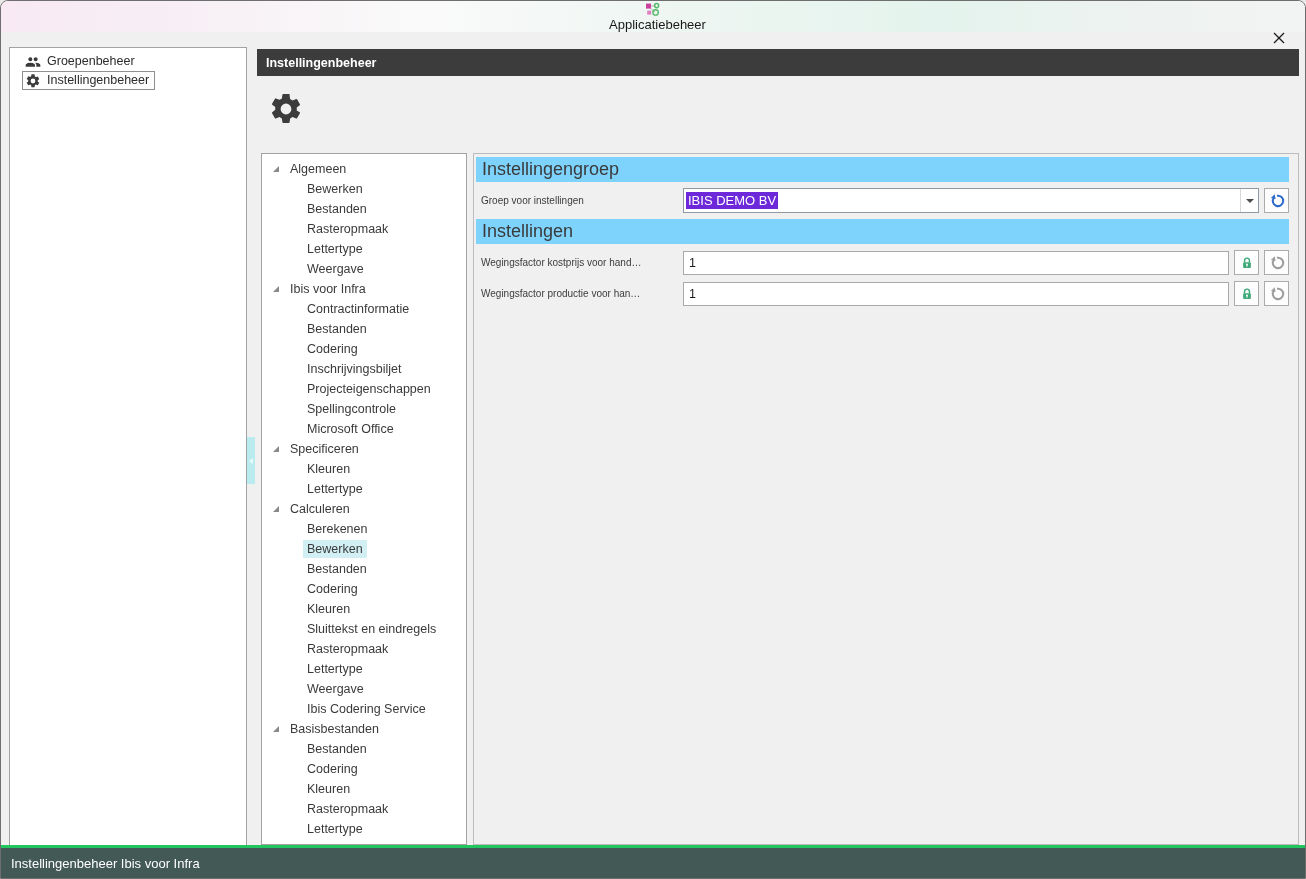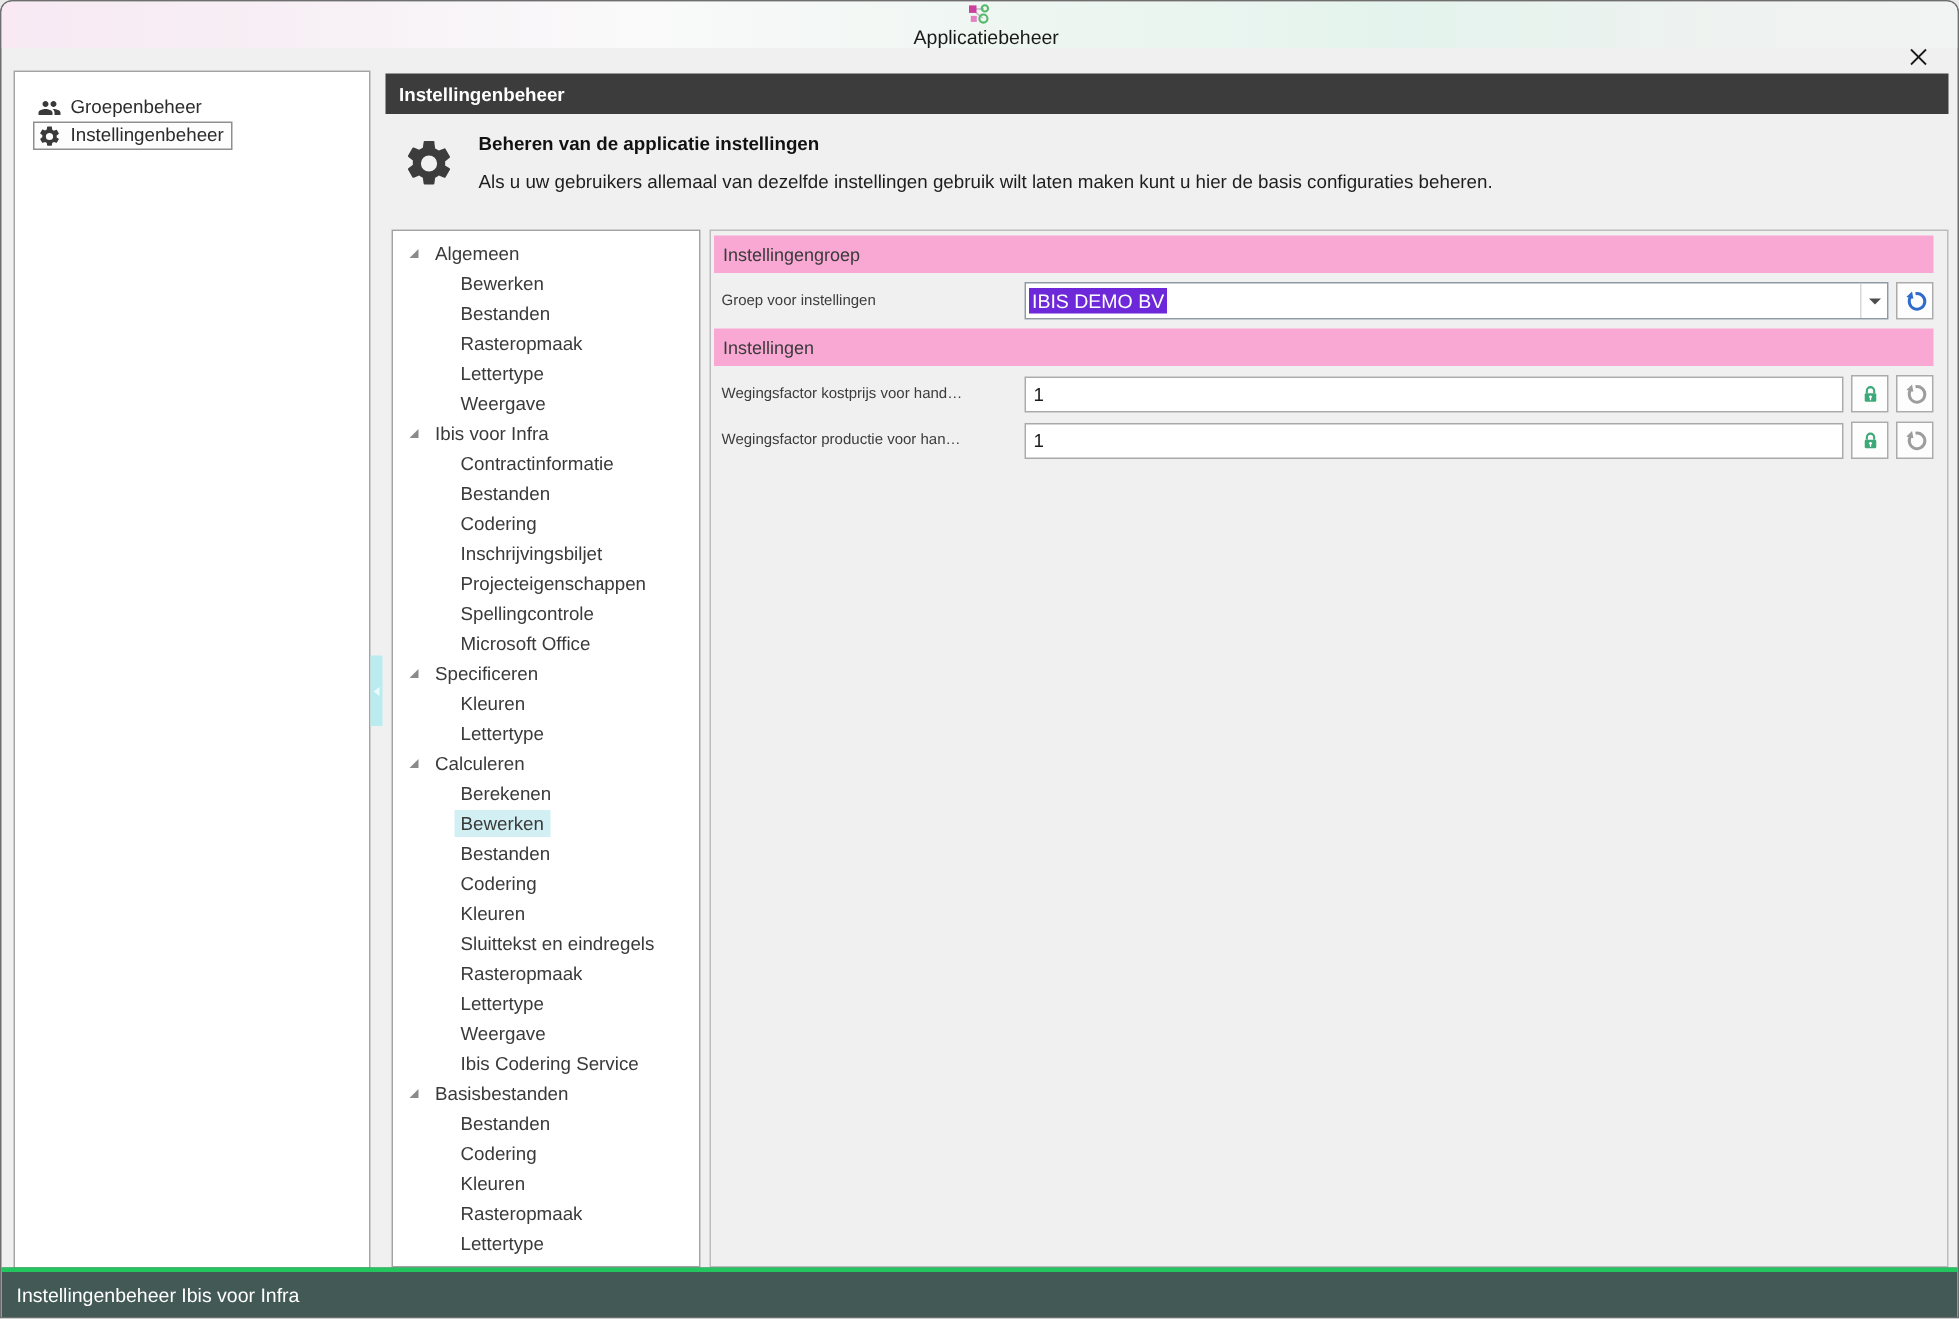--- a/index.html
+++ b/index.html
@@ -33,21 +33,21 @@
     display: flex; align-items: center; justify-content: center;
     cursor: default;
   }
   
   .left-panel {
     position: absolute; left: 8px; top: 46px;
     width: 238px; height: 799px;
     background: #ffffff;
     border: 1px solid #a3a3a3;
   }
-  .nav-list { padding: 14px 0 0 12px; }
+  .nav-list { padding: 4px 0 0 12px; }
   .nav-item {
     display: inline-flex; align-items: center;
     gap: 6px; height: 19px;
     padding: 0 5px 0 2px;
     border: 1px solid transparent;
     font-size: 12.5px; color: #2b2b2b;
     cursor: default;
   }
   .nav-item.selected { border-color: #8f8f8f; background: #fdfdfd; }
   .nav-row { line-height: 0; }
@@ -100,24 +100,24 @@
   .tree-label.selected { background: #d2f0f4; }
   
   .form-panel {
     position: absolute; left: 216px; top: 104px;
     width: 826px; height: 692px;
     background: #f0f0f0;
     border: 1px solid #bcbcbc;
   }
   .form-inner { padding: 3px 9px 0 2px; }
   .section-header {
-    height: 25px; background: #f9a8d4;
+    height: 25px; background: #7dd3fc;
     display: flex; align-items: center;
     padding-left: 6px;
-    font-size: 12px; color: #3a3a3a;
+    font-size: 18px; color: #3a3a3a;
   }
   .form-row { display: flex; align-items: center; margin: 6px 0; }
   .form-label {
     flex: none; width: 207px;
     padding-left: 5px;
     font-size: 10px; color: #3c3c3c;
     white-space: nowrap; overflow: hidden;
   }
   .combo {
     flex: 1; height: 25px;
@@ -232,24 +232,20 @@
     <div class="dark-header">
       <span>Instellingenbeheer</span>
     </div>
 
     <div class="intro">
       <span class="intro-gear">
         <svg viewBox="0 0 24 24">
           <path d="M19.14,12.94a7.07,7.07,0,0,0,.06-.94,7.07,7.07,0,0,0-.06-.94l2.03-1.58a.5.5,0,0,0,.12-.64l-1.92-3.32a.5.5,0,0,0-.61-.22l-2.39.96a7.37,7.37,0,0,0-1.62-.94l-.36-2.54A.5.5,0,0,0,13.9,2H10.1a.5.5,0,0,0-.49.42L9.25,4.96a7.37,7.37,0,0,0-1.62.94L5.24,4.94a.5.5,0,0,0-.61.22L2.71,8.48a.5.5,0,0,0,.12.64l2.03,1.58a7.07,7.07,0,0,0-.06.94,7.07,7.07,0,0,0,.06.94L2.83,14.16a.5.5,0,0,0-.12.64l1.92,3.32a.5.5,0,0,0,.61.22l2.39-.96a7.37,7.37,0,0,0,1.62.94l.36,2.54a.5.5,0,0,0,.49.42h3.8a.5.5,0,0,0,.49-.42l.36-2.54a7.37,7.37,0,0,0,1.62-.94l2.39.96a.5.5,0,0,0,.61-.22l1.92-3.32a.5.5,0,0,0-.12-.64ZM12,15.6A3.6,3.6,0,1,1,15.6,12,3.6,3.6,0,0,1,12,15.6Z"></path>
         </svg>
       </span>
-      <div class="intro-text">
-        <div class="intro-title">Beheren van de applicatie instellingen</div>
-        <div class="intro-desc">Als u uw gebruikers allemaal van dezelfde instellingen gebruik wilt laten maken kunt u hier de basis configuraties beheren.</div>
-      </div>
     </div>
 
     <div class="tree-panel">
       <div class="tree-list" id="tree">
           <div class="tree-row group">
             <span class="expander">
               <svg viewBox="0 0 10 10">
                 <polygon points="8,2 8,8 2,8" fill="#8a8a8a"></polygon>
               </svg>
             </span>

